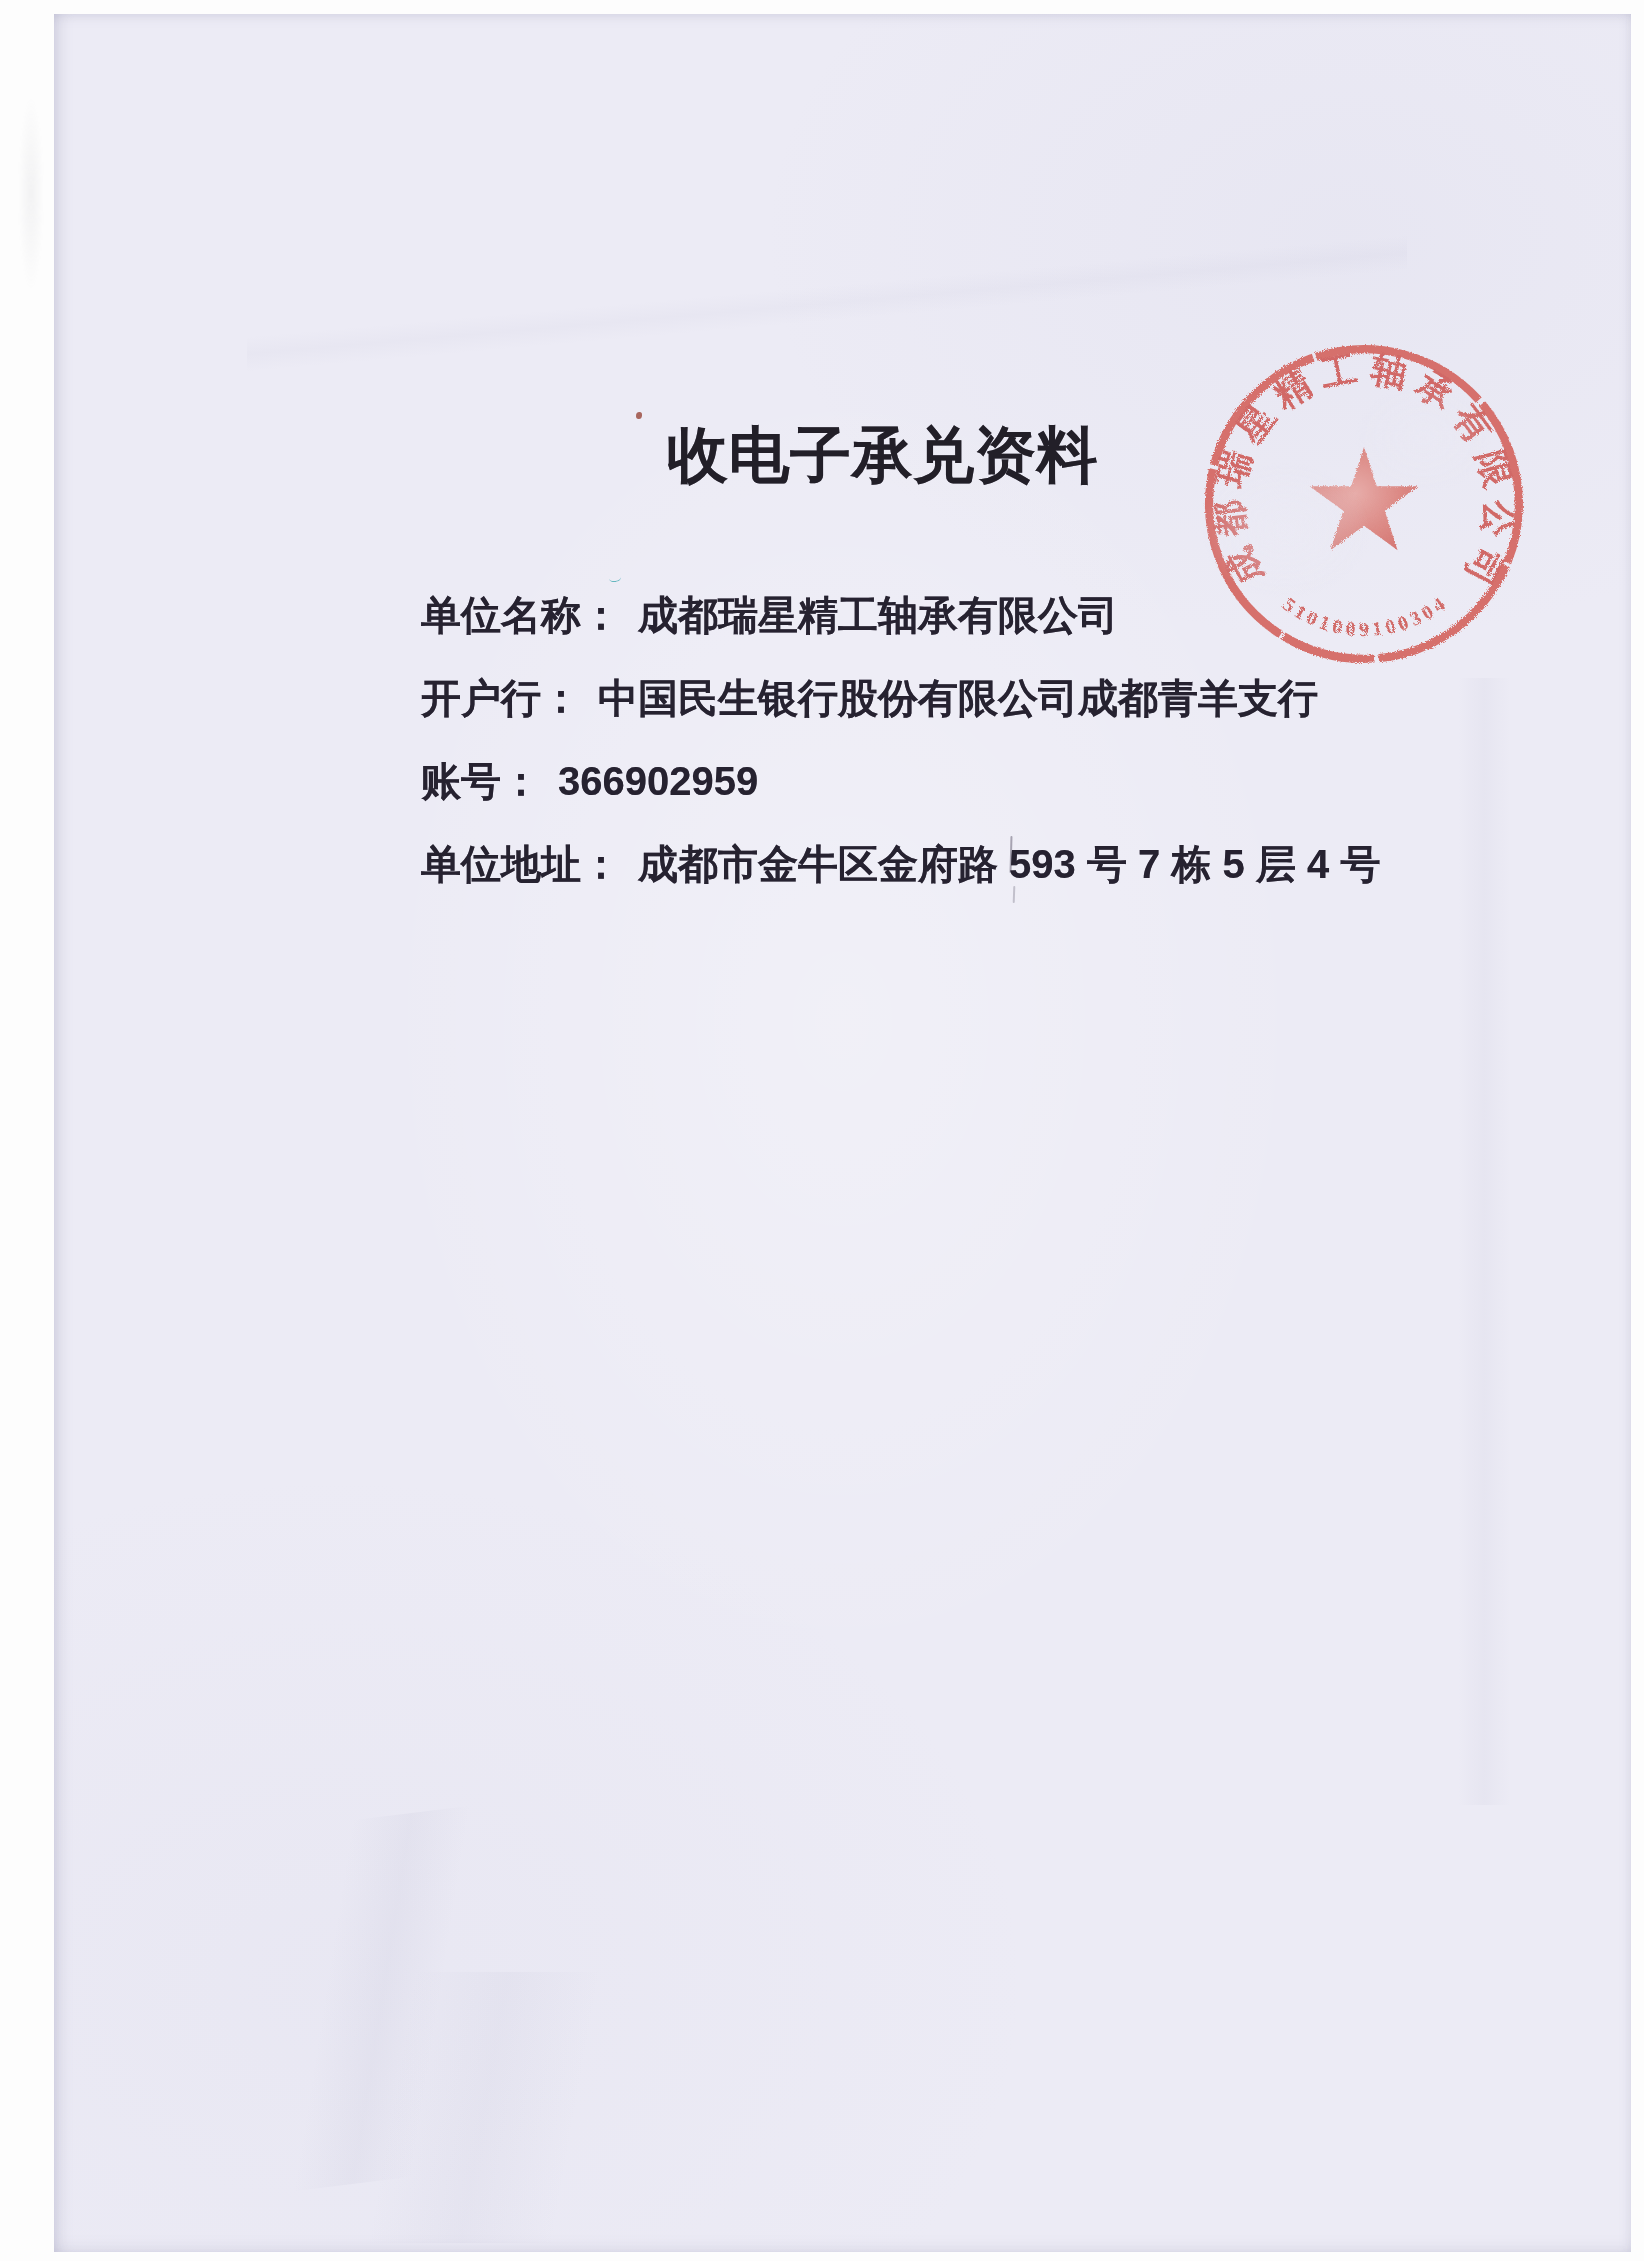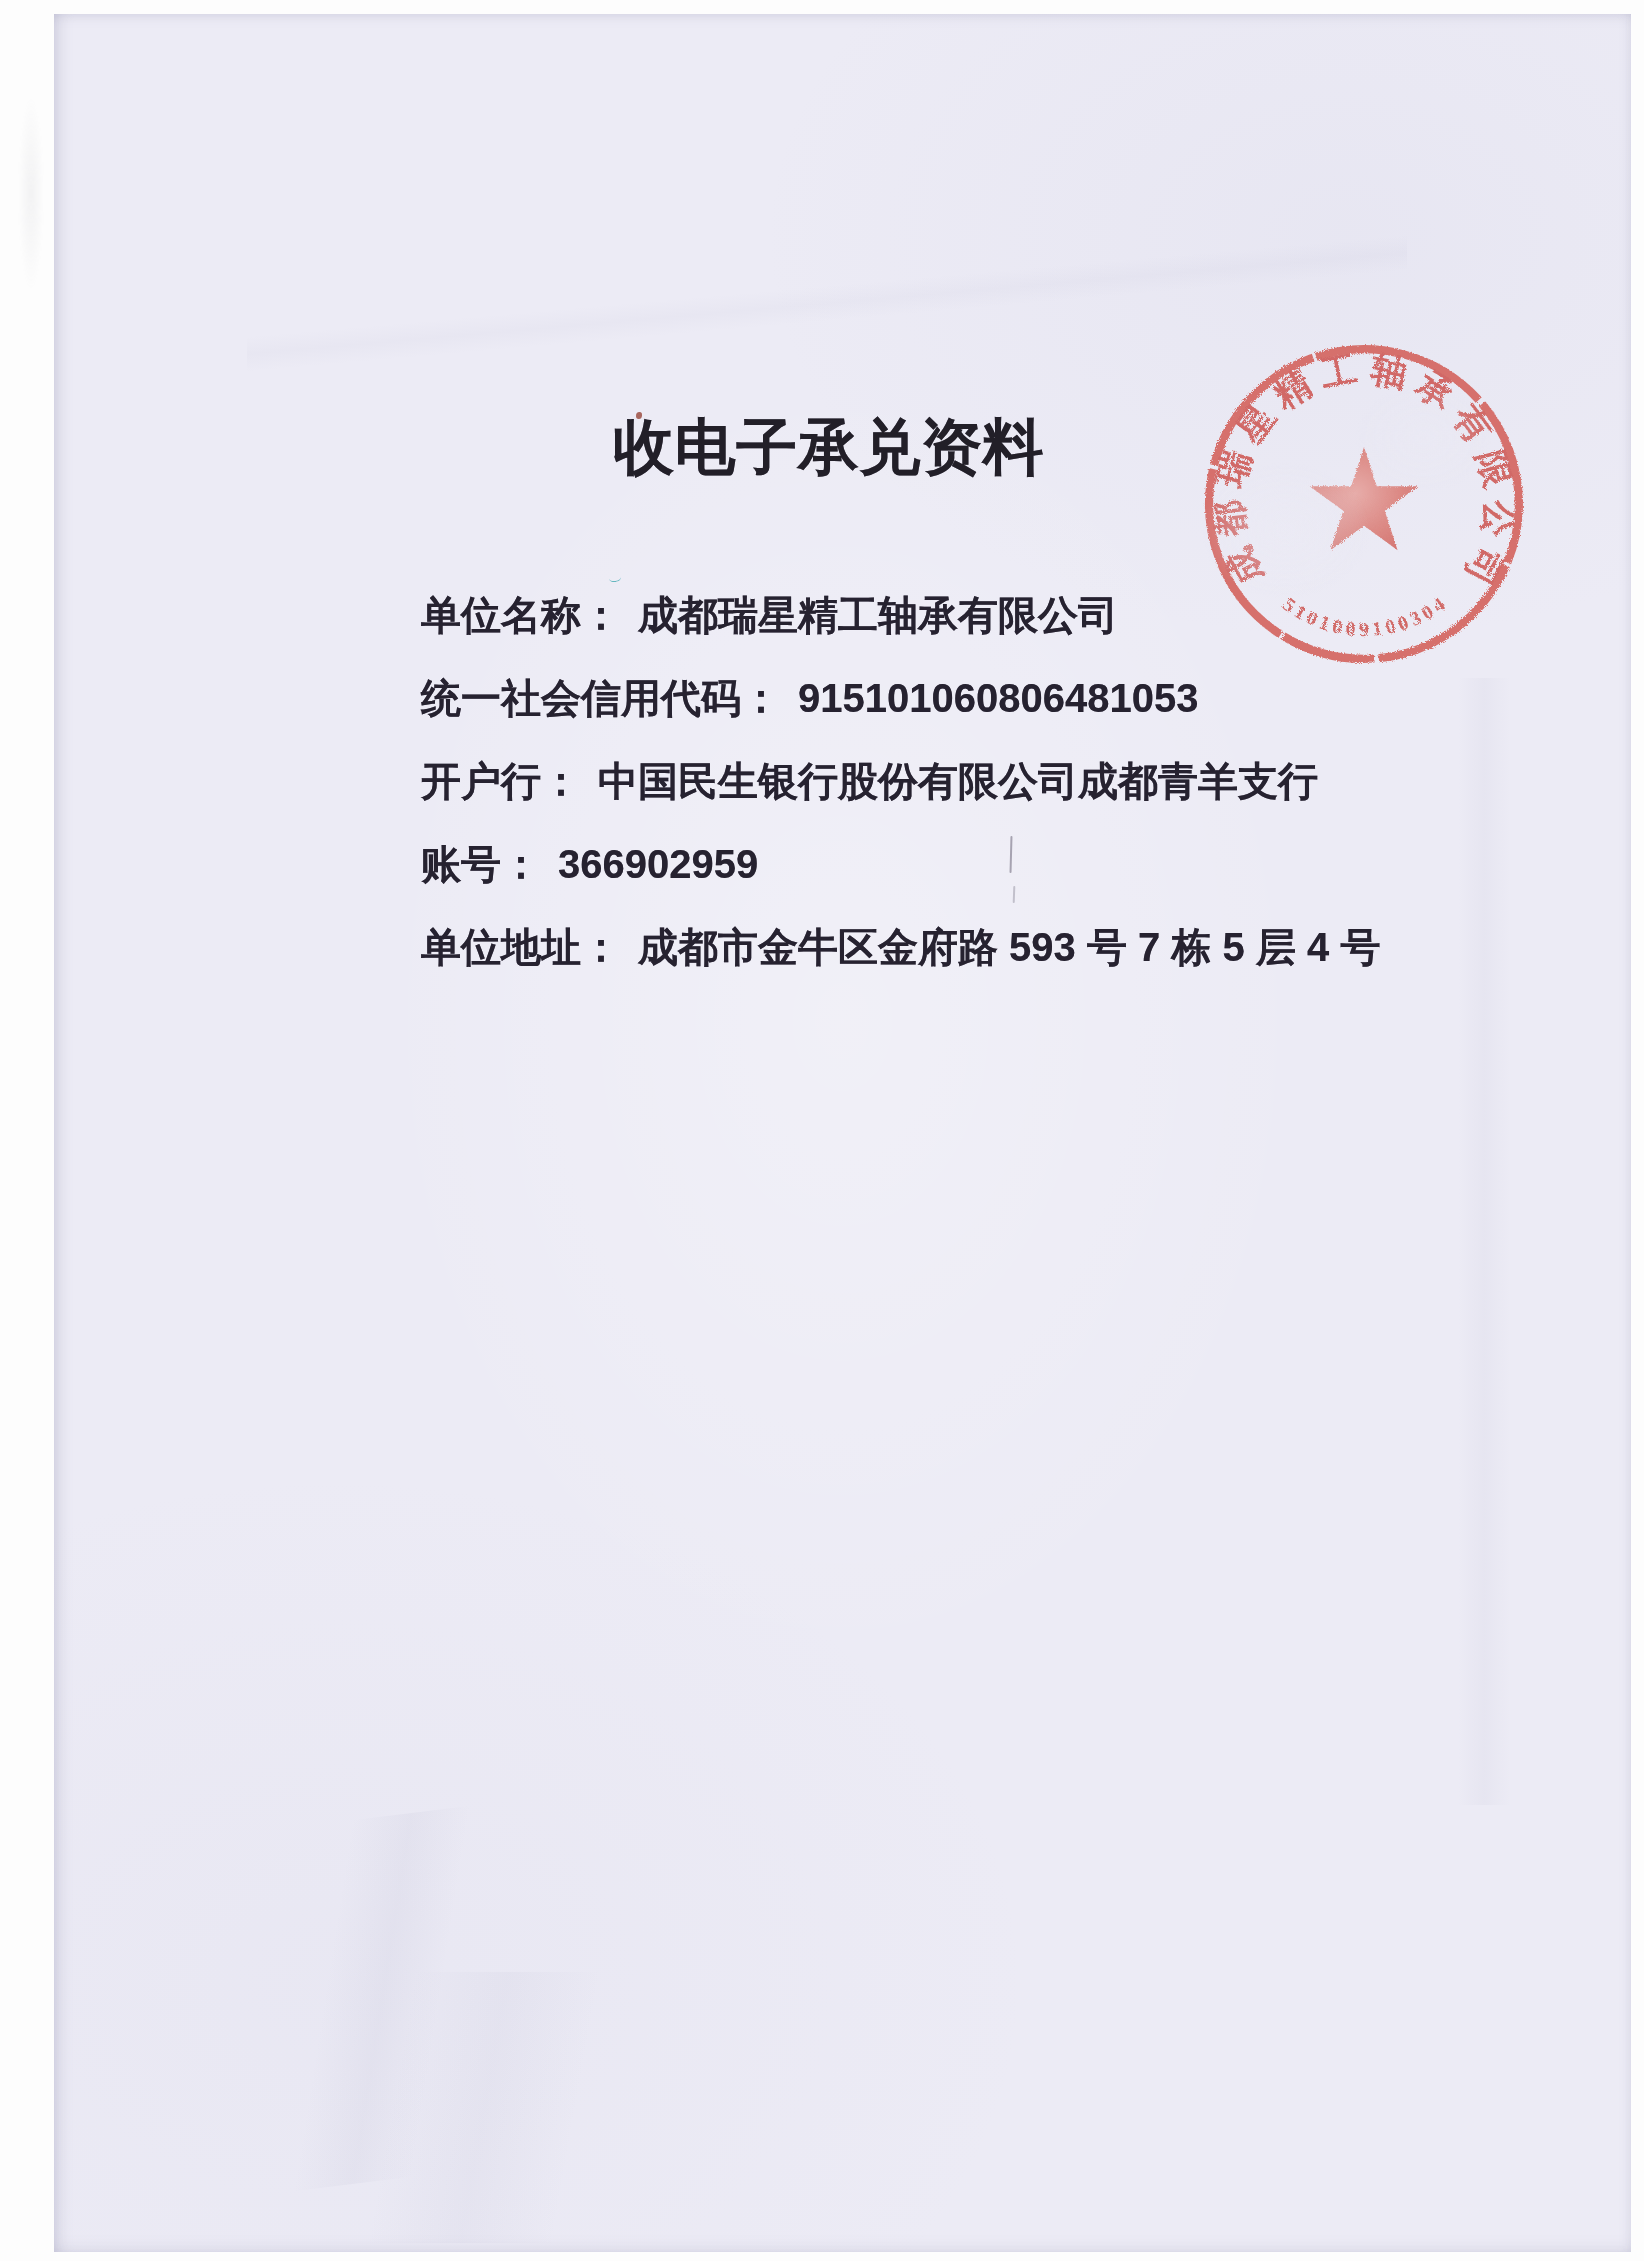--- a/index.html
+++ b/index.html
@@ -29,24 +29,25 @@
     background:linear-gradient(100deg, transparent 40%, rgba(138,138,172,0.06) 51%, transparent 62%);}
   .crease3{left:1404px;top:664px;width:52px;height:1127px;
     background:linear-gradient(90deg, transparent, rgba(138,138,172,0.06), transparent);}
   .crease4{left:193px;top:193px;width:1160px;height:193px;
     background:linear-gradient(175deg, transparent 44%, rgba(148,148,182,0.05) 50%, transparent 56%);}
   .smudge{position:absolute;left:18px;top:97px;width:26px;height:193px;
     background:radial-gradient(closest-side, rgba(150,150,160,0.10), transparent);
     filter:blur(1.3px);}
 
   .title{
-    position:absolute;left:559px;top:403px;width:477px;margin:0;
+    position:absolute;left:559px;top:403px;width:477px;margin:8px;
     font-size:61px;line-height:1;font-weight:700;letter-spacing:0.6px;
     color:#221f28;text-shadow:0 0 0.6px rgba(35,30,48,0.65);
     white-space:nowrap;
+    text-align:right;
   }
   .fields{
     position:absolute;left:367px;top:560px;width:1134px;
     font-size:40px;font-weight:700;color:#262230;
     text-shadow:0 0 0.6px rgba(38,32,50,0.6);
   }
   .row{height:83px;line-height:83px;white-space:nowrap;}
   .row .val{margin-left:17px;margin-top:24px;}
   .row .sep{margin-left:70px;}
   .row .val2{margin-left:46px;}
@@ -91,23 +92,20 @@
     <div class="speck-red"></div>
     <div class="mark-cyan"></div>
     <div class="tick1"></div>
     <div class="tick2"></div>
 
     <div class="fields">
       <div class="row">
         <span class="lab">单位名称：</span><span class="val">成都瑞星精工轴承有限公司</span>
       </div>
       <div class="row">
-        <span class="lab">统一社会信用代码：</span><span class="val">915101060806481053</span>
-      </div>
-      <div class="row">
         <span class="lab">开户行：</span><span class="val">中国民生银行股份有限公司成都青羊支行</span>
       </div>
       <div class="row">
         <span class="lab">账号：</span><span class="val">366902959</span>
       </div>
       <div class="row">
         <span class="lab">单位地址：</span><span class="val">成都市金牛区金府路 593 号 7 栋 5 层 4 号</span>
       </div>
     </div>
 

